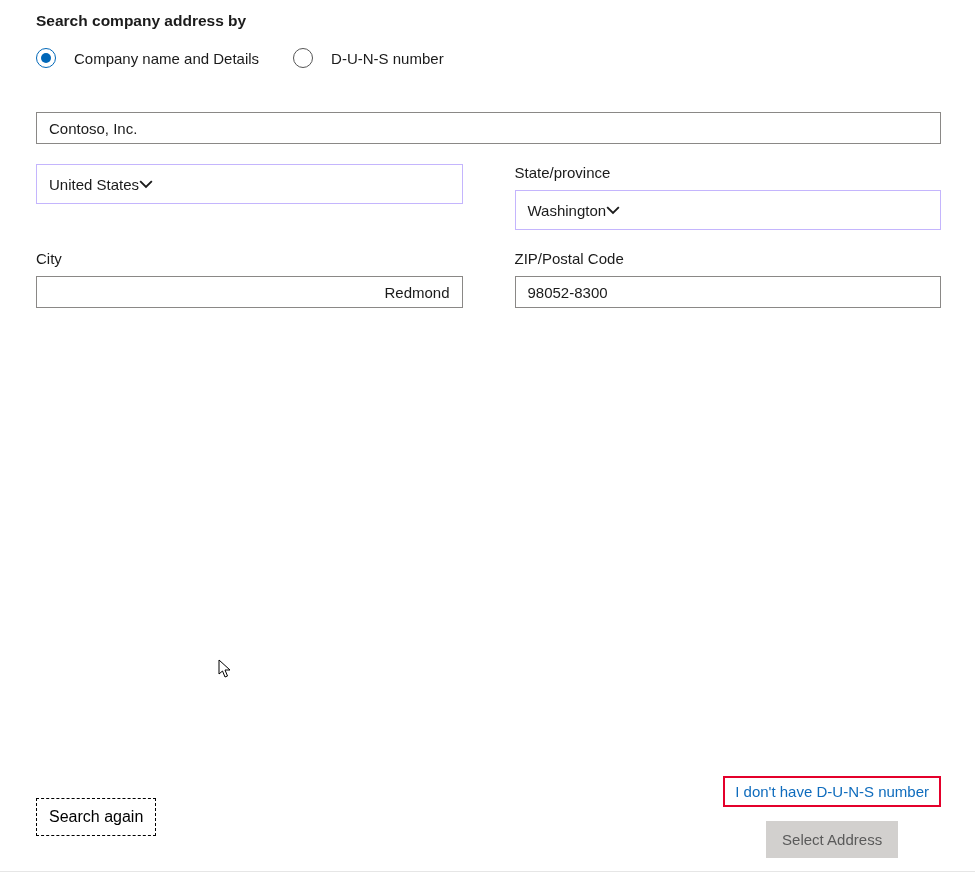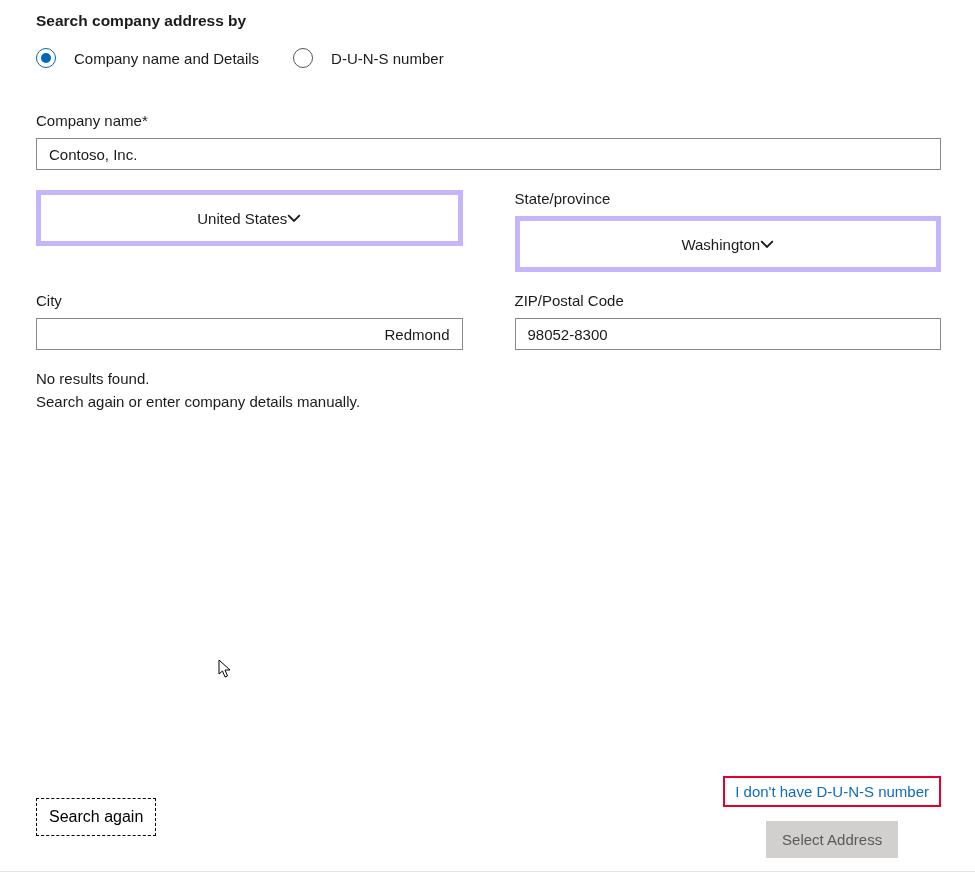--- a/index.html
+++ b/index.html
@@ -82,29 +82,29 @@
     width: 100%;
     height: 32px;
     padding: 0 12px;
     font-size: 15px;
     color: #1b1b1b;
     font-family: inherit;
     outline: none;
     background: #fff;
   }
   .select {
-    border: 5px solid #c4b5fd;
+    border: 1px solid #c4b5fd;
     width: 100%;
-    height: 56px;
+    height: 40px;
     padding: 0 12px;
     font-size: 15px;
     color: #1b1b1b;
     display: flex;
     align-items: center;
-    justify-content: center;
+    justify-content: flex-start;
     cursor: pointer;
     background: #fff;
     max-width: 430px;
   }
   .chevron {
     width: 14px;
     height: 14px;
     display: flex;
     align-items: center;
     justify-content: center;
@@ -188,21 +188,20 @@
     </div>
     <div class="radio-item">
       <span class="radio-circle"></span>
       <span class="radio-label">D-U-N-S number</span>
     </div>
   </div>
 
   <div class="form-grid">
 
     <div class="field field-row-full">
-      <span class="field-label">Company name*</span>
       <input class="text-input" type="text" value="Contoso, Inc." style="">
     </div>
 
     <div class="field col-left">
       <div class="select">
         <span>United States</span>
         <span class="chevron">
           <svg viewBox="0 0 12 12" width="14" height="14">
               <path d="M1 3.5 L6 8.5 L11 3.5" fill="none" stroke="#1b1b1b" stroke-width="1.6"></path>
             </svg>
@@ -227,24 +226,20 @@
       <input class="text-input narrow" type="text" style="max-width: 430px;" value="Redmond">
     </div>
 
     <div class="field">
       <span class="field-label">ZIP/Postal Code</span>
       <input class="text-input" type="text" value="98052-8300" style="">
     </div>
 
   </div>
 
-  <div class="message">
-    <div>No results found.</div>
-    <div>Search again or enter company details manually.</div>
-  </div>
 
   <span class="cursor-arrow">
     <svg width="16" height="20" viewBox="0 0 16 20">
       <path d="M1 1 L1 15 L4.5 12 L7 18 L9.5 17 L7 11 L12 11 Z" fill="#ffffff" stroke="#000" stroke-width="1"></path>
     </svg>
   </span>
 
   <div class="footer">
     <button class="search-again-btn">Search again</button>
     <div class="footer-right">

